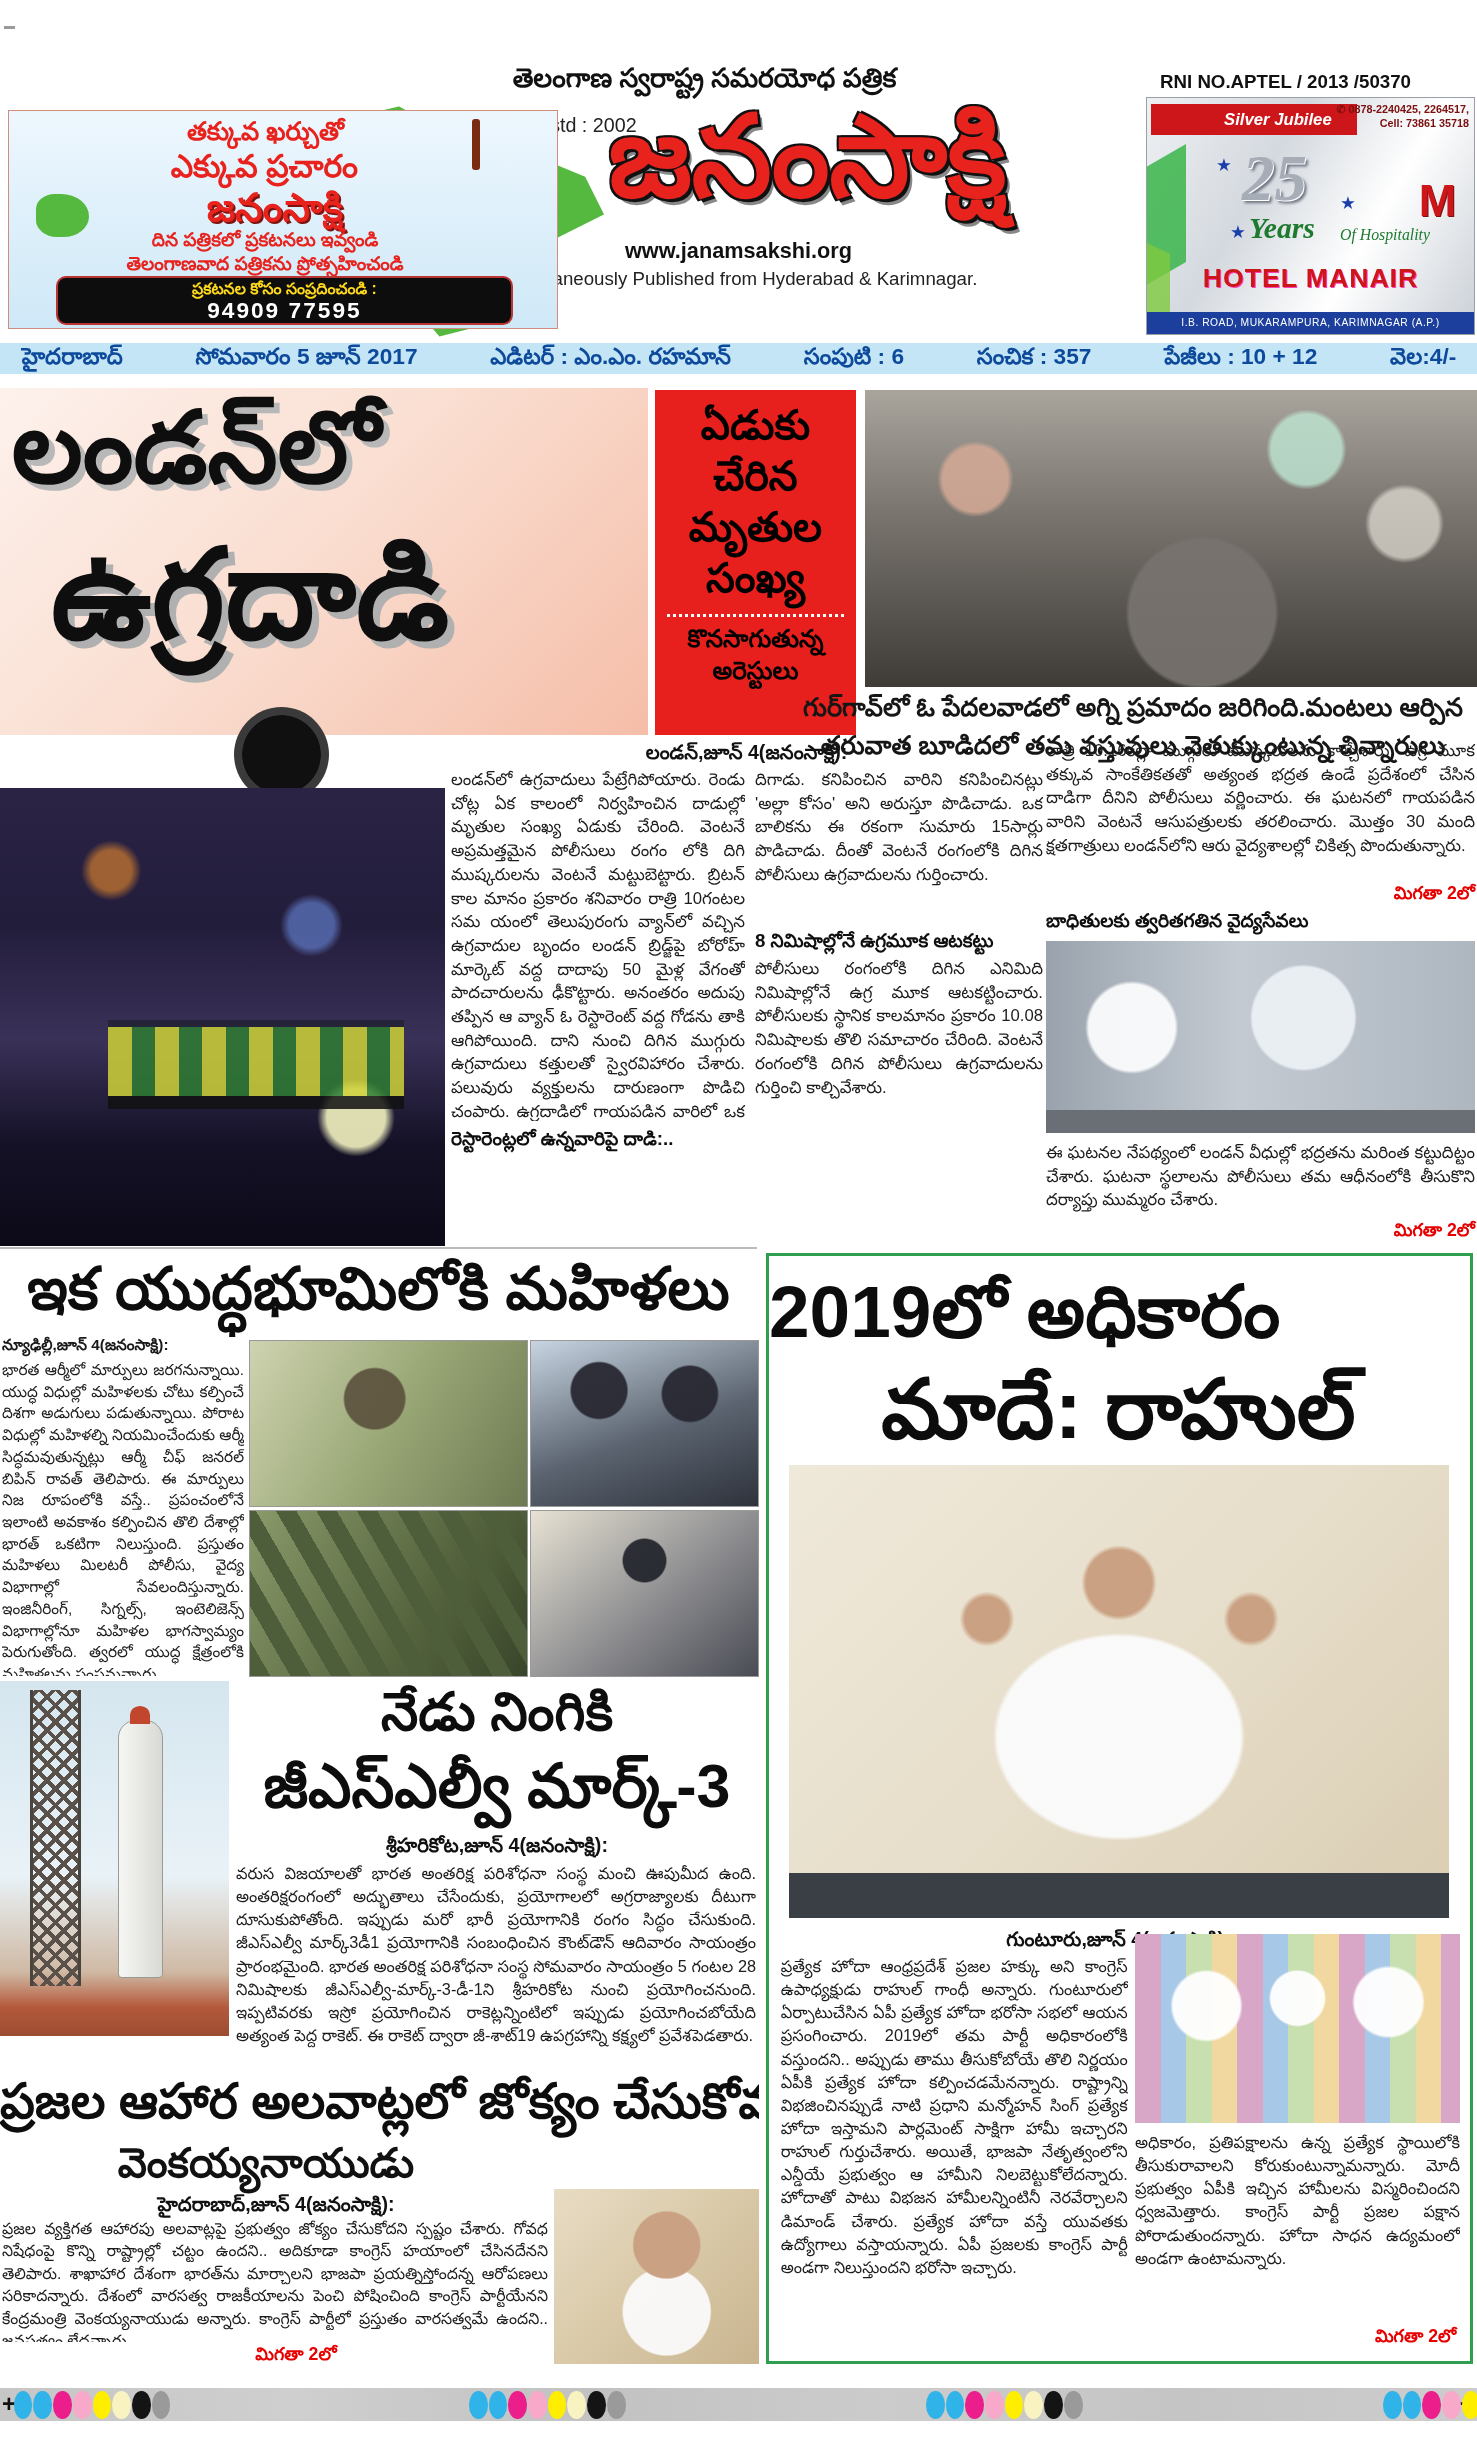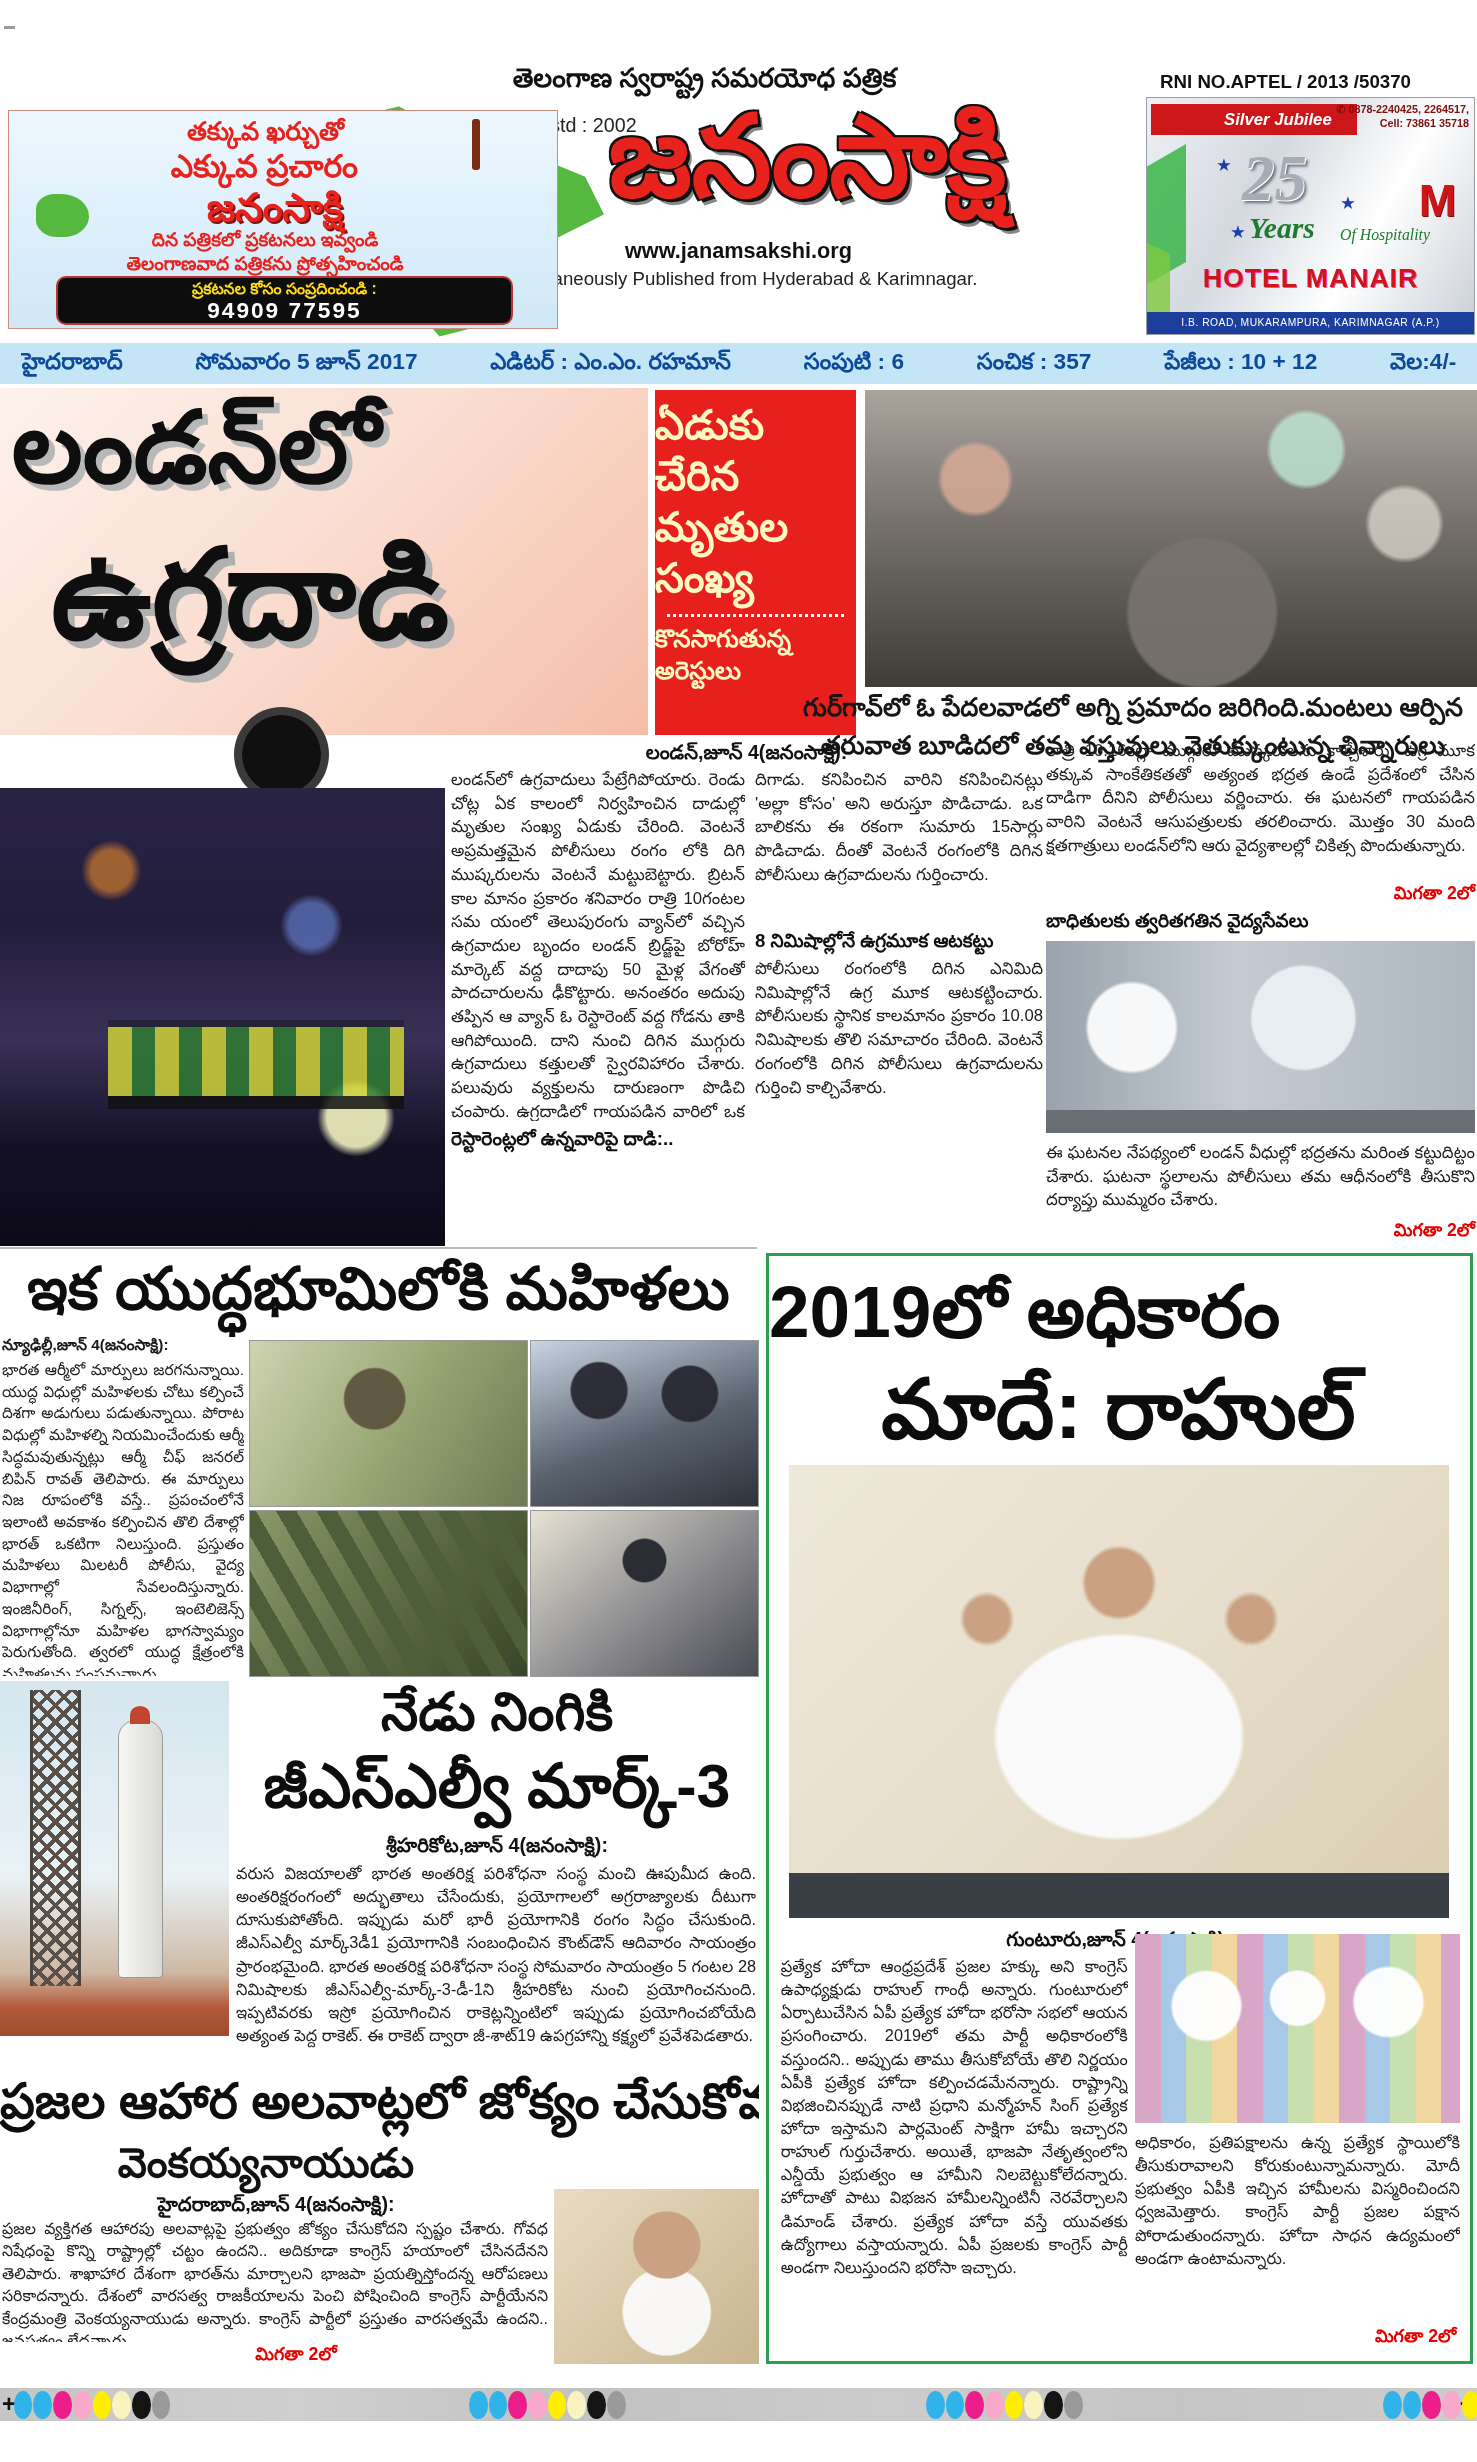--- a/index.html
+++ b/index.html
@@ -54,32 +54,32 @@
             font-size:29.6px;color:#1d7a2e;}
   .ho-ofhosp{left:193px;top:128px;font-family:"Liberation Serif",serif;font-style:italic;
              font-size:15.8px;color:#1d7a2e;}
   .ho-m{right:17.7px;top:77px;font-size:45px;font-weight:bold;color:#cc1619;text-shadow:1px 1px 0 #7c0f0f;}
   .ho-name{left:0;top:165px;width:327px;font-size:26.6px;font-weight:bold;color:#cc1619;text-align:center;
            letter-spacing:1px;text-shadow:1px 1px 0 #f4b;}
   .ho-addr{left:0;bottom:0;width:327px;height:21.7px;background:#1c3f9e;color:#fff;font-size:10.3px;
            text-align:center;line-height:21.7px;letter-spacing:0.5px;}
 
   
-  .datebar{left:0;top:343px;width:1478px;height:41px;background:#c3e5f5;display:flex;align-items:center;
+  .datebar{left:0;top:343px;width:1478px;height:31px;background:#c3e5f5;display:flex;align-items:center;
            justify-content:space-between;padding:0 21.7px;box-sizing:border-box;}
   .datebar span{font-size:22.7px;font-weight:bold;color:#0d4a9c;white-space:nowrap;}
 
   
   .pink-block{left:0;top:388px;width:648px;height:347px;
               background:linear-gradient(135deg,#fdf1ec 0%,#fadfd2 45%,#f5bda8 100%);}
   .lead-h1{left:11.8px;top:2px;font-size:100px;font-weight:bold;color:#0e0e0e;white-space:nowrap;
            text-shadow:5.9px 5.9px 0 #b8b8b8;}
   .lead-h2{left:51px;top:134px;font-size:126px;font-weight:bold;color:#0e0e0e;white-space:nowrap;
            text-shadow:6.9px 6.9px 0 #b0b0b0;}
-  .redbox{left:655px;top:390px;width:201px;height:345px;background:#e8201d;color:#fef9c3;text-align:left;
+  .redbox{left:655px;top:390px;width:201px;height:345px;background:#e8201d;color:#000000;text-align:center;
           padding-top:9.9px;box-sizing:border-box;}
   .rb-big{font-size:41px;font-weight:bold;line-height:51px;}
   .rb-div{margin:9.9px 11.8px 5.9px 11.8px;border-top:3px dotted #fff;}
   .rb-small{font-size:24.6px;font-weight:bold;line-height:32.5px;}
 
   .photo{background:#888;}
   .slum-photo{left:865px;top:390px;width:613px;height:297px;
       background:
         radial-gradient(circle at 18% 30%,rgba(214,170,150,.85) 0 6%,transparent 7%),
         radial-gradient(circle at 72% 20%,rgba(190,230,210,.8) 0 7%,transparent 8%),

